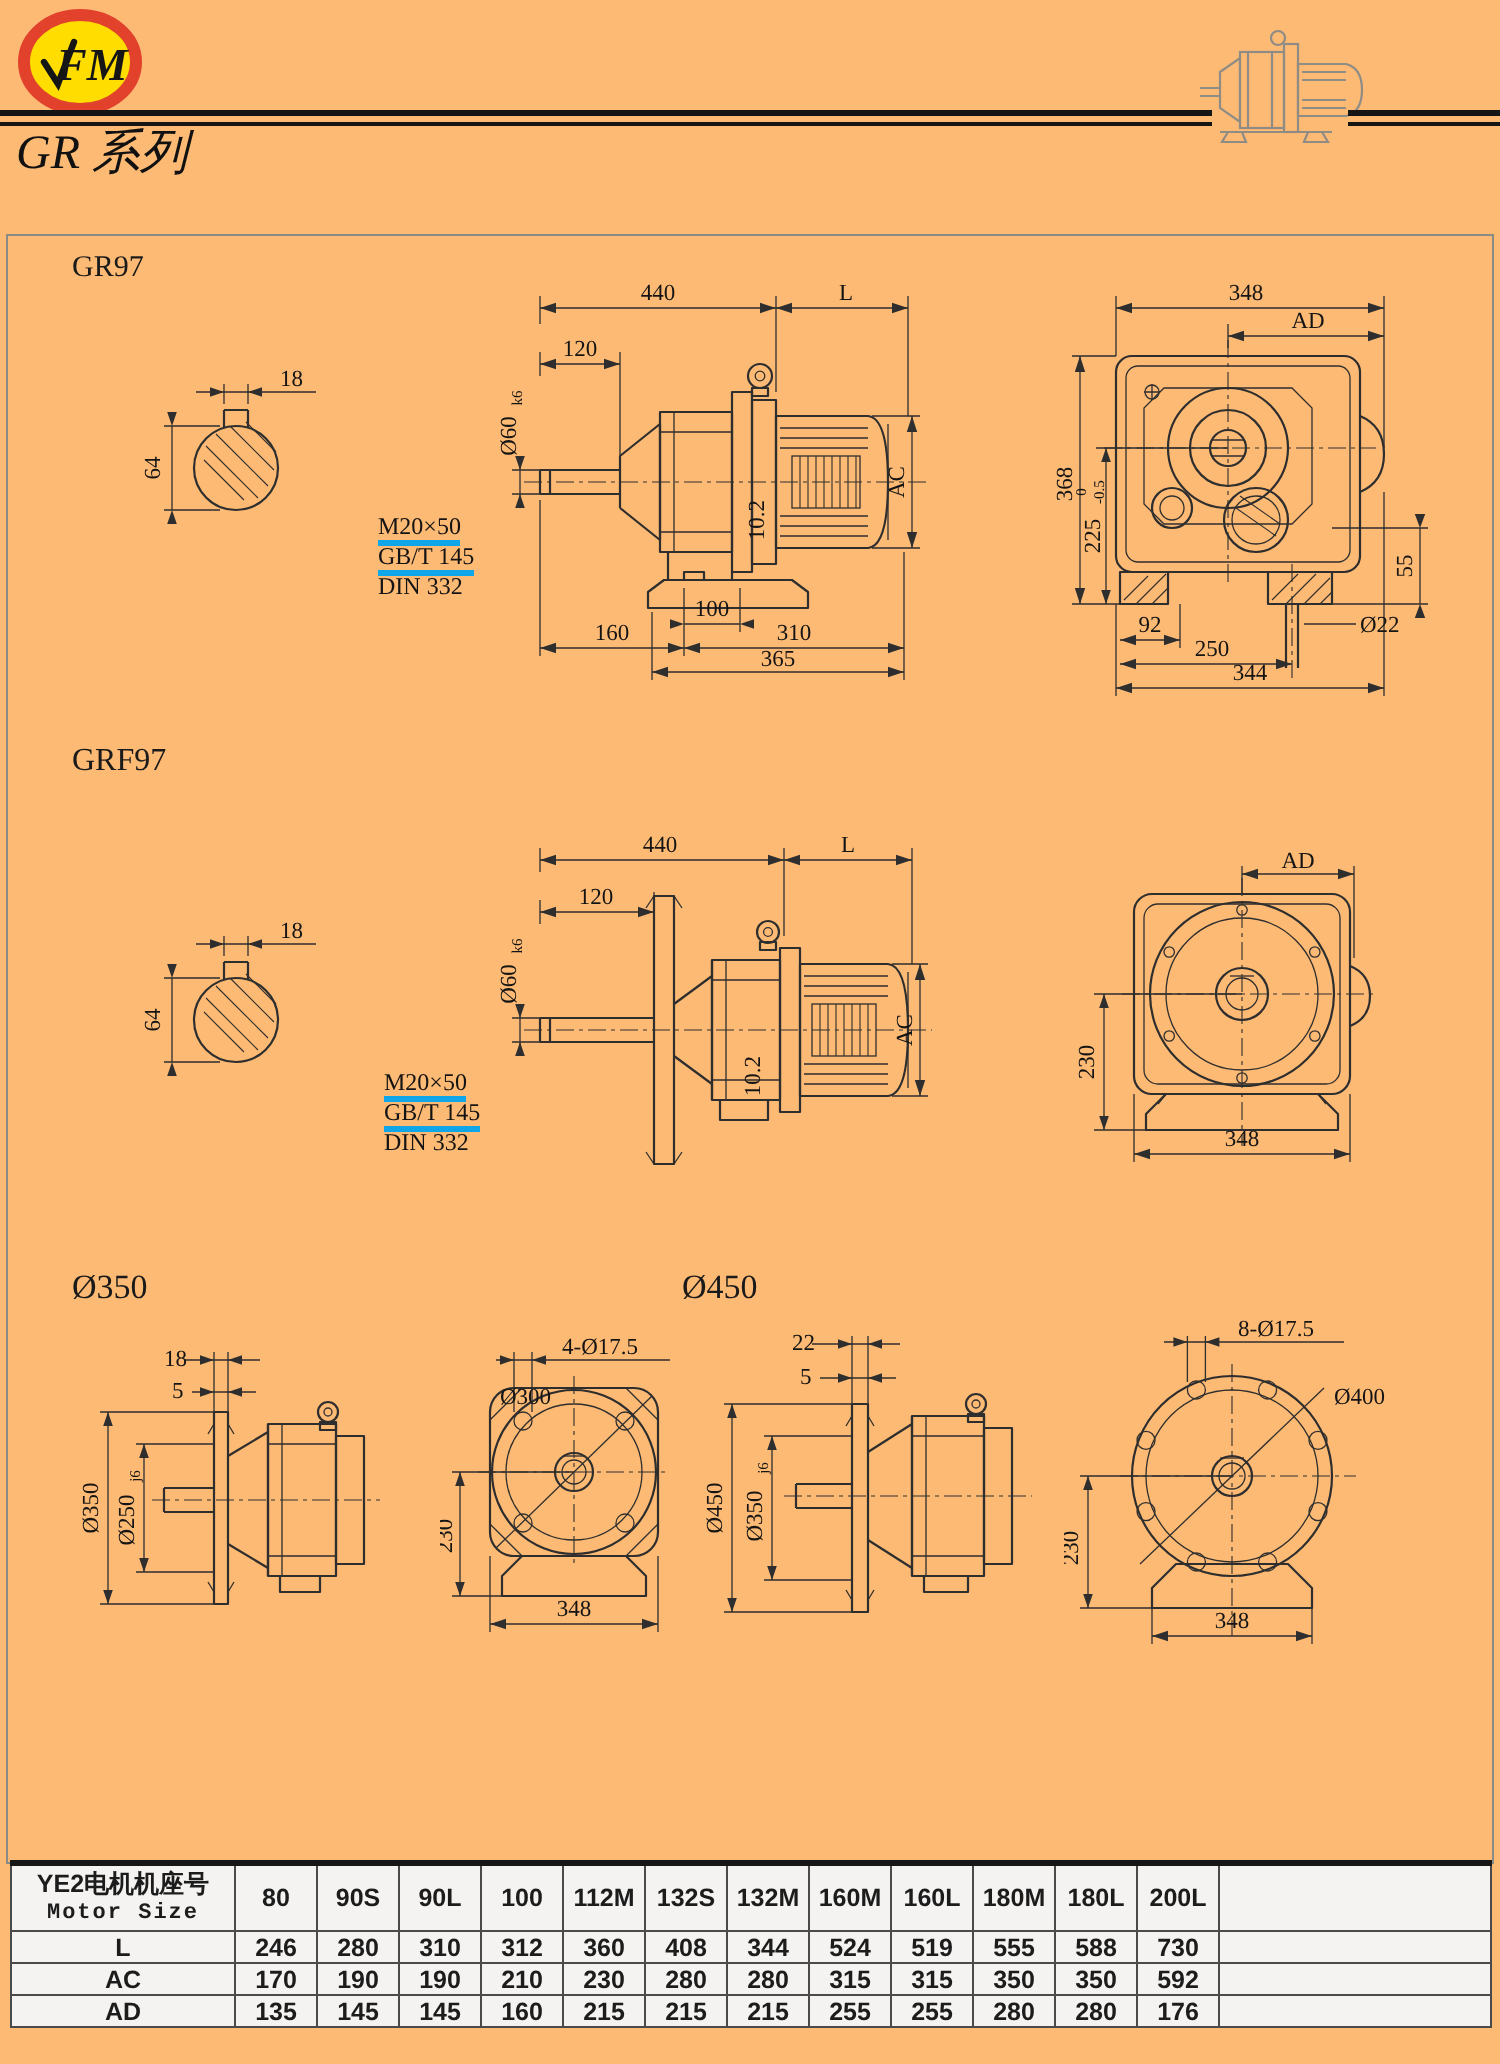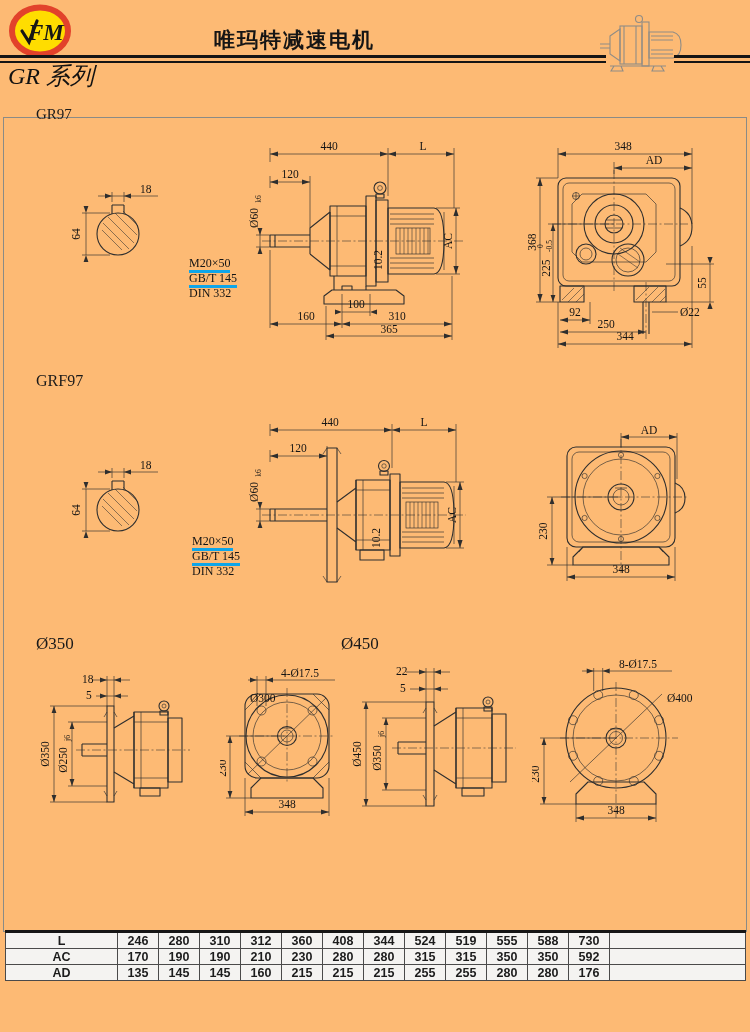--- a/index.html
+++ b/index.html
@@ -41,42 +41,41 @@
 </head>
 <body>
 
 <div class="page">
 
   <svg class="abs" style="left:7px;top:4px" width="66" height="54">
     <ellipse cx="33" cy="27" rx="28" ry="23.5" fill="#FFDD00" stroke="#E2422B" stroke-width="6"></ellipse>
     <path d="M15 27 l7 11 l8 -21" fill="none" stroke="#151515" stroke-width="3.2" stroke-linecap="round"></path>
     <text x="21" y="36" style="font:italic 700 23px 'Liberation Serif',serif;fill:#161616">FM</text>
   </svg>
-  <div class="brand-cn">唯玛特减速电机</div>
 
   <svg class="abs" style="left:596px;top:8px" width="92" height="66">
     <g fill="none" stroke="#8f8c86" stroke-width="1.1">
       <path d="M4 36 h10 M4 40 h10"></path>
       <path d="M14 28 l10 -7 v32 l-10 -7 z"></path>
       <rect x="24" y="18" width="22" height="38"></rect>
       <path d="M28 18 V56 M40 18 V56"></path>
       <rect x="46" y="14" width="7" height="44"></rect>
       <path d="M53 24 h24 q8 2 8 13 q0 11 -8 13 h-24 z"></path>
       <path d="M55 28 h22 M55 32 h22 M55 42 h22 M55 46 h22"></path>
       <circle cx="43" cy="11" r="3.5"></circle>
       <path d="M18 58 l-3 5 h12 l-2 -5 M58 58 l-2 5 h12 l-3 -5 M14 58 h56"></path>
     </g>
   </svg>
   <div class="rule" style="left:0;top:55px;width:606px"></div>
   <div class="rule" style="left:674px;top:55px;width:76px"></div>
   <div class="series">GR 系列</div>
 
   <div class="frame"></div>
 
-  <div class="sec" style="left:36px;top:106px">GR97</div>
+  <div class="sec" style="left:36px;top:126px">GR97</div>
 
   <svg class="abs" style="left:70px;top:182px" width="100" height="88">
     <g>
       <circle class="ol" cx="48" cy="52" r="21"></circle>
       <path class="ol" d="M42 32 V23 M54 32 V23 M42 23 H54"></path>
       <path class="hl" d="M32 48 L52 68 M33 41 L59 67 M38 35 L64 61 M45 31 L67 53 M53 29 L68 44"></path>
     </g>
     <g>
       <path class="dl" d="M28 14 H88 M42 20 V10 M54 20 V10"></path>
       <path class="ar" d="M42 14 l-7 -2.4 v4.8 z M54 14 l7 -2.4 v4.8 z"></path>
@@ -415,20 +414,39 @@
     </g>
   </svg>
 
   <table class="spec">
     <colgroup>
       <col style="width:112px">
       <col span="12" style="width:41px">
       <col style="width:136px">
     </colgroup>
     <tbody>
+        <tr class="head">
+      <td class="c1">
+        <div class="cn">YE2电机机座号</div>
+        <div class="mono">Motor Size</div>
+      </td>
+      <td>80</td>
+      <td>90S</td>
+      <td>90L</td>
+      <td>100</td>
+      <td>112M</td>
+      <td>132S</td>
+      <td>132M</td>
+      <td>160M</td>
+      <td>160L</td>
+      <td>180M</td>
+      <td>180L</td>
+      <td>200L</td>
+      <td></td>
+    </tr>
     <tr>
       <td>L</td>
       <td>246</td>
       <td>280</td>
       <td>310</td>
       <td>312</td>
       <td>360</td>
       <td>408</td>
       <td>344</td>
       <td>524</td>

